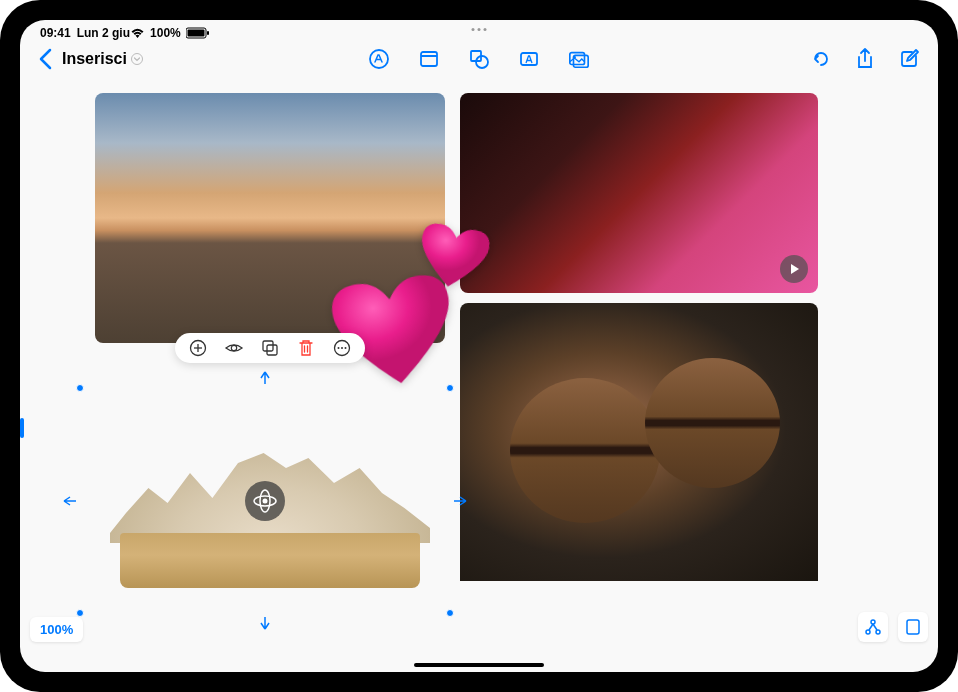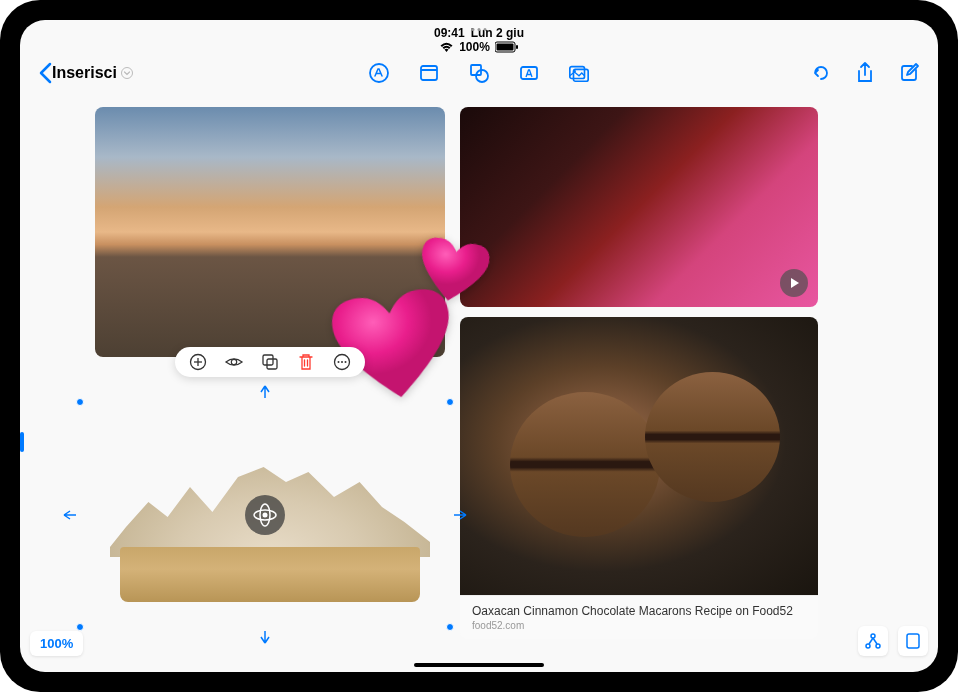--- a/index.html
+++ b/index.html
@@ -30,27 +30,26 @@
       width: 100%;
       height: 100%;
       background: #f9f9f9;
       border-radius: 25px;
       position: relative;
       overflow: hidden;
     }
     
     .status-bar {
       display: flex;
-      justify-content: flex-end;
+      justify-content: flex-start;
       align-items: center;
       padding: 6px 20px 0;
       font-size: 12px;
       font-weight: 600;
       color: #000;
-      flex-direction: column;
     }
     
     .status-left {
       display: flex;
       gap: 6px;
     }
     
     .status-right {
       display: flex;
       align-items: center;
@@ -81,20 +80,21 @@
     .toolbar {
       display: flex;
       justify-content: space-between;
       align-items: center;
       padding: 8px 18px;
     }
     
     .toolbar-left {
       display: flex;
       align-items: center;
+      gap: 10px;
     }
     
     .back-chevron {
       color: #007AFF;
       font-size: 22px;
       font-weight: 400;
     }
     
     .toolbar-title {
       font-size: 16px;
@@ -529,24 +529,20 @@
               <path d="M3 1 L11 6 L3 11 Z" fill="#fff"></path>
             </svg>
         </div>
       </div>
 
       <div class="photo-macarons">
         <div class="macaron" style="left: 50px; top: 75px; width: 150px; height: 145px;"></div>
         <div class="macaron" style="left: 185px; top: 55px; width: 135px; height: 130px;"></div>
       </div>
 
-      <div class="link-caption">
-        <div class="link-title">Oaxacan Cinnamon Chocolate Macarons Recipe on Food52</div>
-        <div class="link-source">food52.com</div>
-      </div>
 
       <div class="heart heart-small">
         <svg width="75" height="75" viewBox="0 0 100 100">
             <path d="M50 85 C20 60 5 40 5 25 C5 10 15 5 27 5 C38 5 45 12 50 20 C55 12 62 5 73 5 C85 5 95 10 95 25 C95 40 80 60 50 85 Z" fill="#e91e8c"></path>
             <path d="M50 85 C20 60 5 40 5 25 C5 10 15 5 27 5 C38 5 45 12 50 20 C55 12 62 5 73 5 C85 5 95 10 95 25 C95 40 80 60 50 85 Z" fill="url(#hg1)"></path>
             <defs>
               <radialGradient id="hg1" cx="35%" cy="25%">
                 <stop offset="0%" stop-color="#ff5eb8"></stop>
                 <stop offset="60%" stop-color="#e91e8c"></stop>
                 <stop offset="100%" stop-color="#c4146f"></stop>

